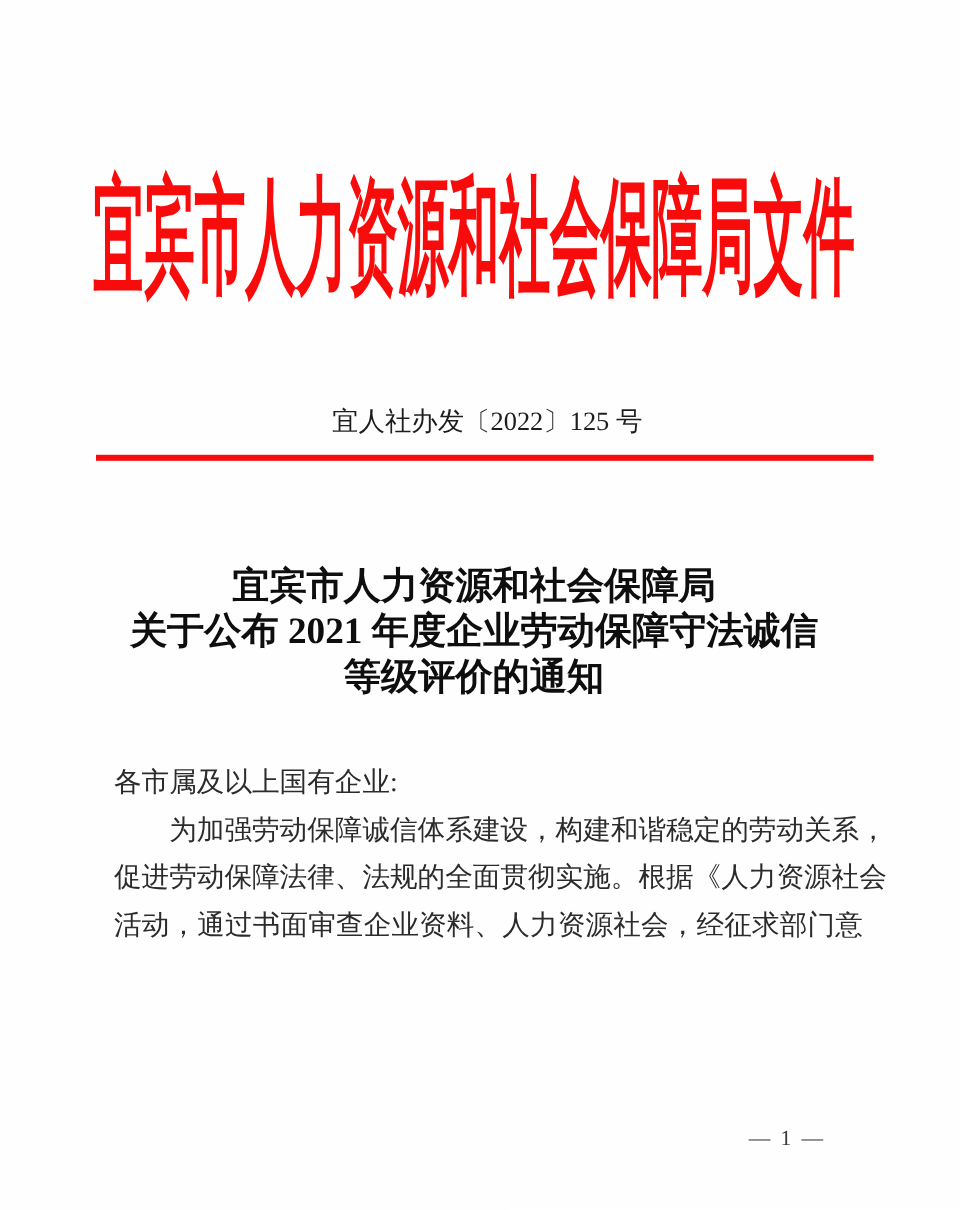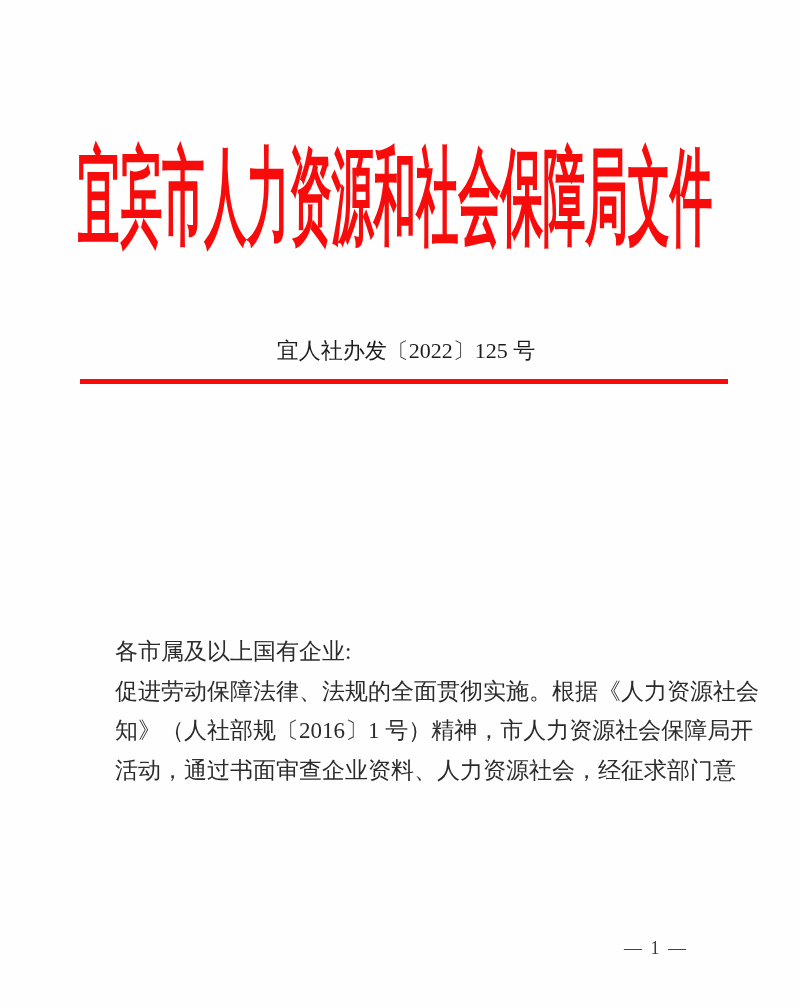--- a/index.html
+++ b/index.html
@@ -56,21 +56,20 @@
     position: absolute; top: 632px; left: 95px;
     width: 624px;
     font-size: 23px; line-height: 39.5px;
     color: var(--body_ink);
   }
   .body-line {
     text-align: justify;
     text-align-last: justify;
     height: 39.5px;
     white-space: nowrap;
-    margin-left: 20px;
   }
   .body-line.salutation-line {
     text-align: left;
     text-align-last: left;
   }
   .page-number {
     position: absolute; top: 936px; right: 112px;
     font-size: 18px; line-height: 24px;
     color: var(--pageno_ink);
     letter-spacing: 2px;
@@ -81,23 +80,28 @@
 <body>
 
 <div class="page">
 
   <div class="banner">宜宾市人力资源和社会保障局文件</div>
 
   <div class="doc-number">宜人社办发〔2022〕125 号</div>
 
   <div class="red-rule"></div>
 
+  <div class="notice-title">
+    <div>宜宾市人力资源和社会保障局</div>
+    <div>关于公布 2021 年度企业劳动保障守法诚信</div>
+    <div>等级评价的通知</div>
+  </div>
 
   <div class="body-text">
     <div class="body-line salutation-line">各市属及以上国有企业:</div>
+    <div class="body-line">　　为加强劳动保障诚信体系建设，构建和谐稳定的劳动关系，</div>
     <div class="body-line">促进劳动保障法律、法规的全面贯彻实施。根据《人力资源社会</div>
-    <div class="body-line">知》（人社部规〔2016〕1 号）精神，市人力资源社会保障局开</div>
     <div class="body-line">活动，通过书面审查企业资料、人力资源社会，经征求部门意</div>
   </div>
 
   <div class="page-number">— 1 —</div>
 
 </div>
 
 </body></html>

